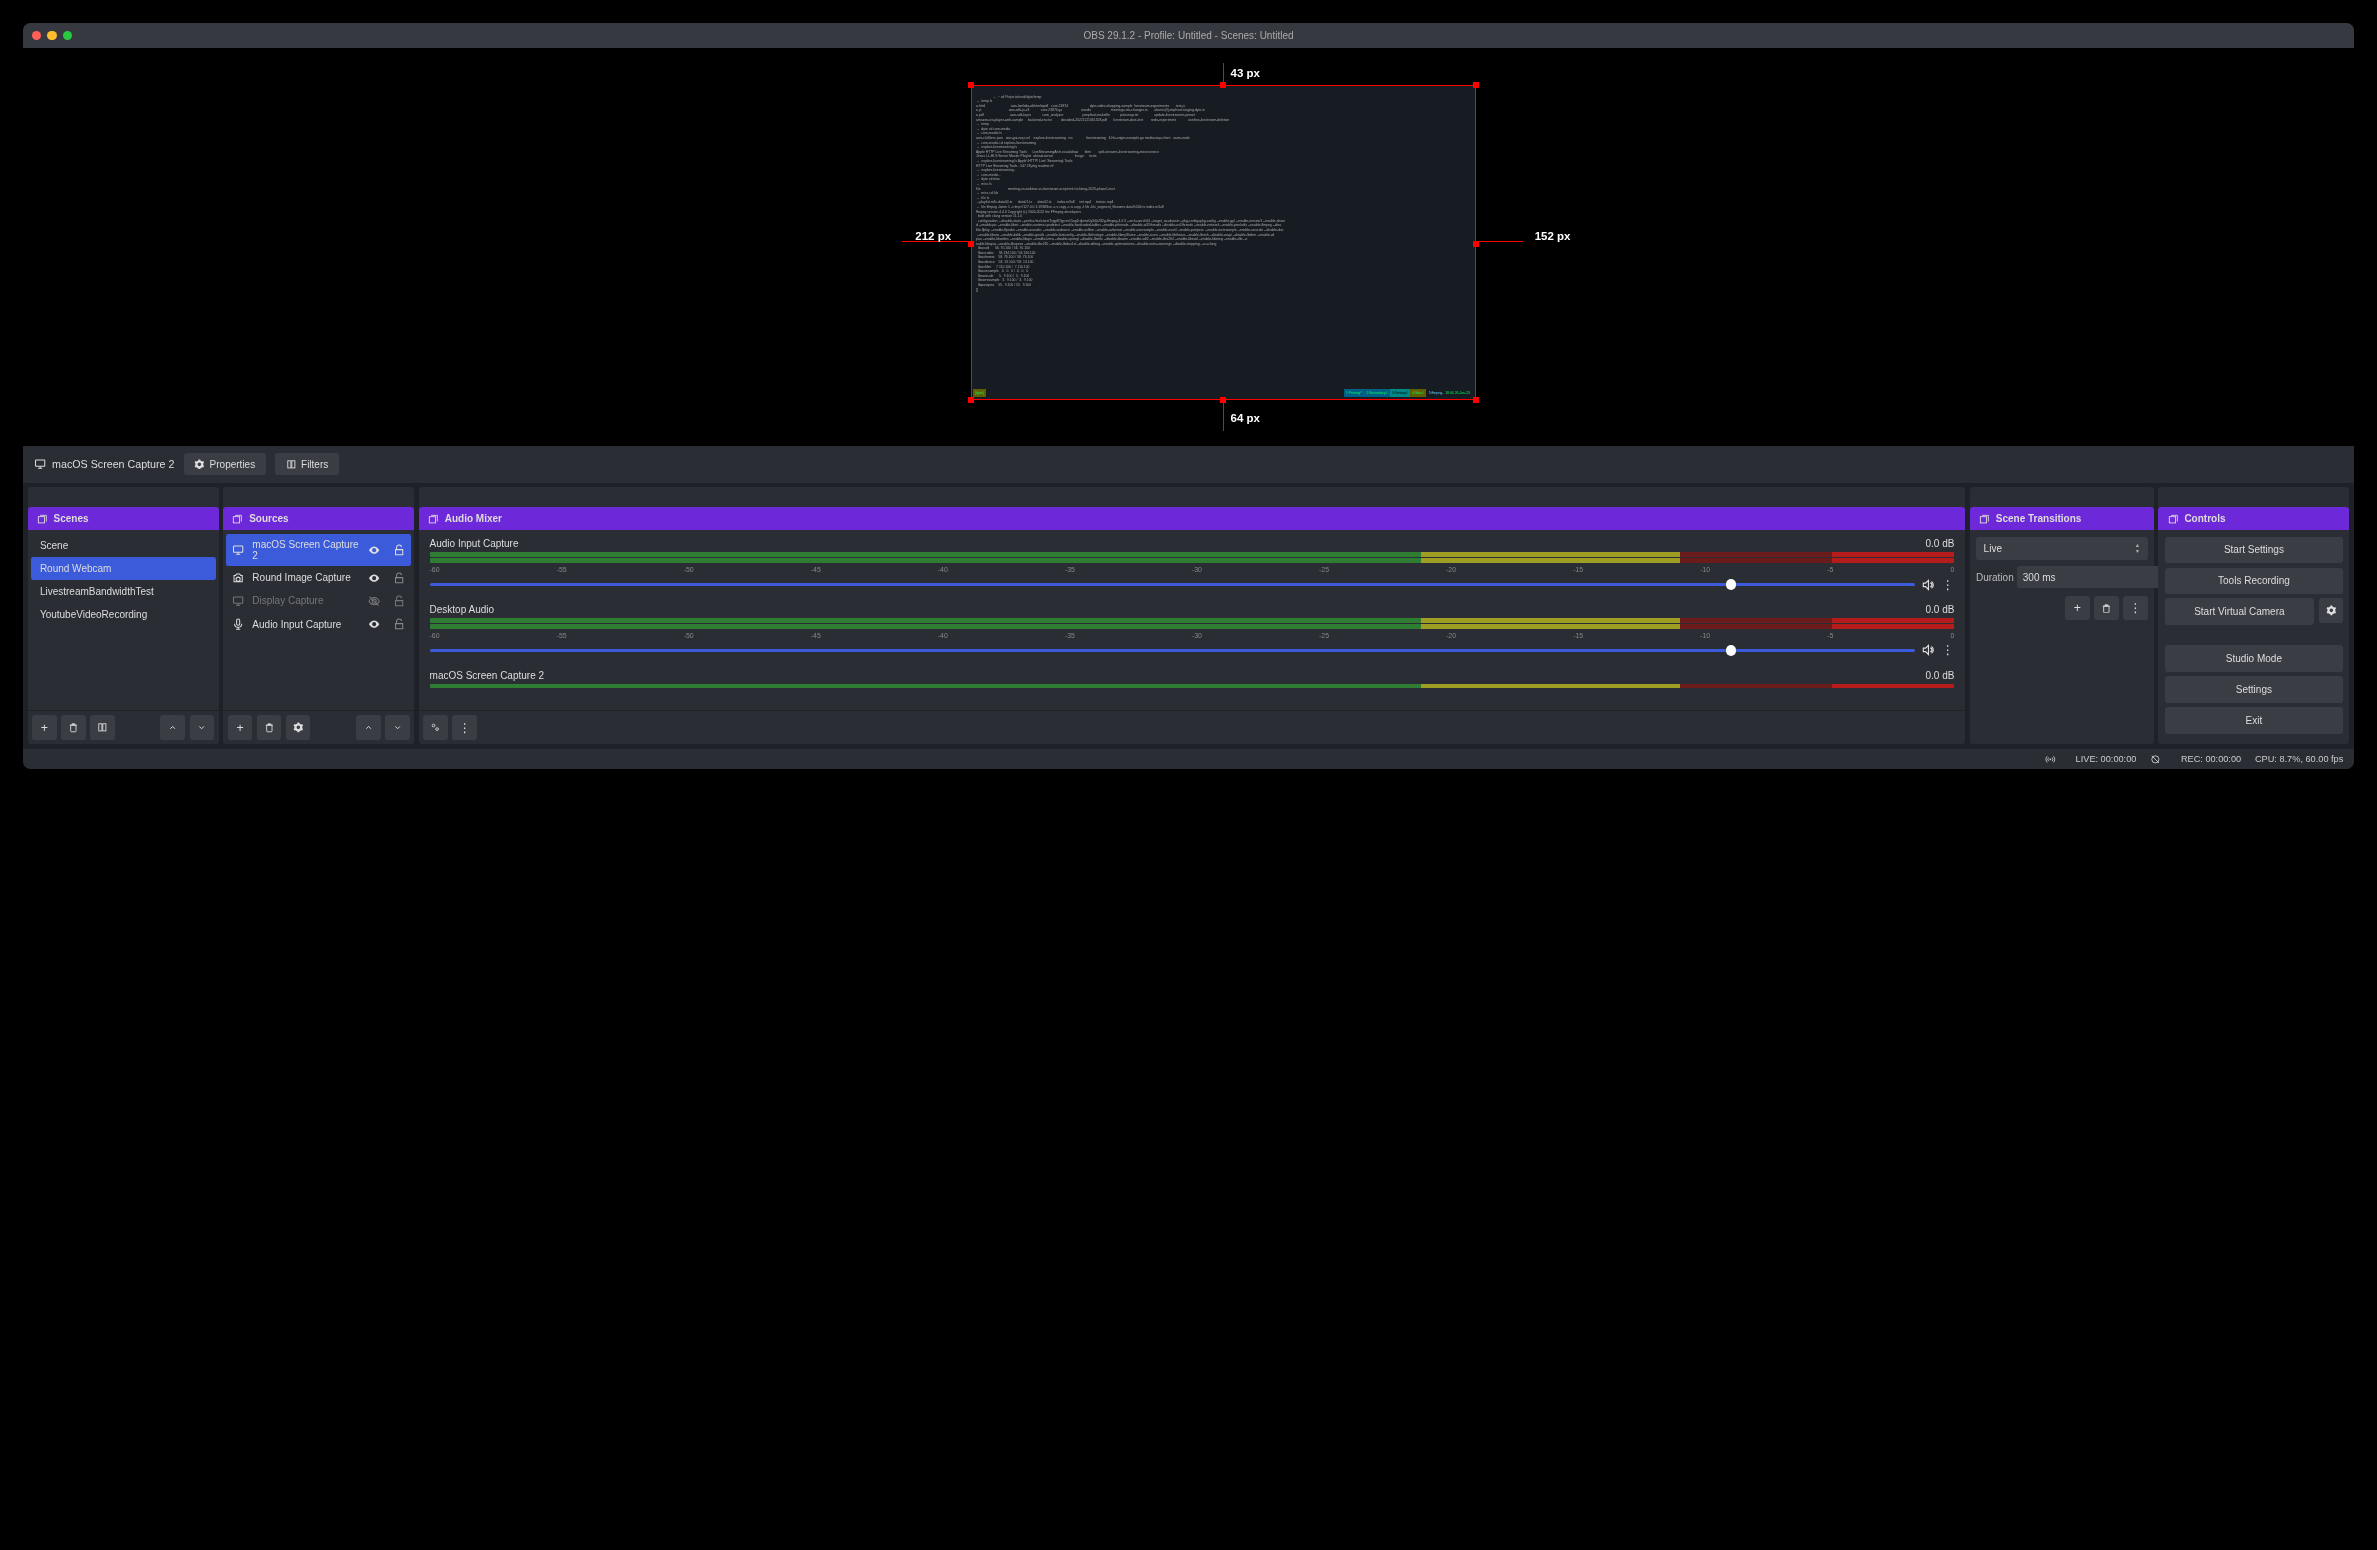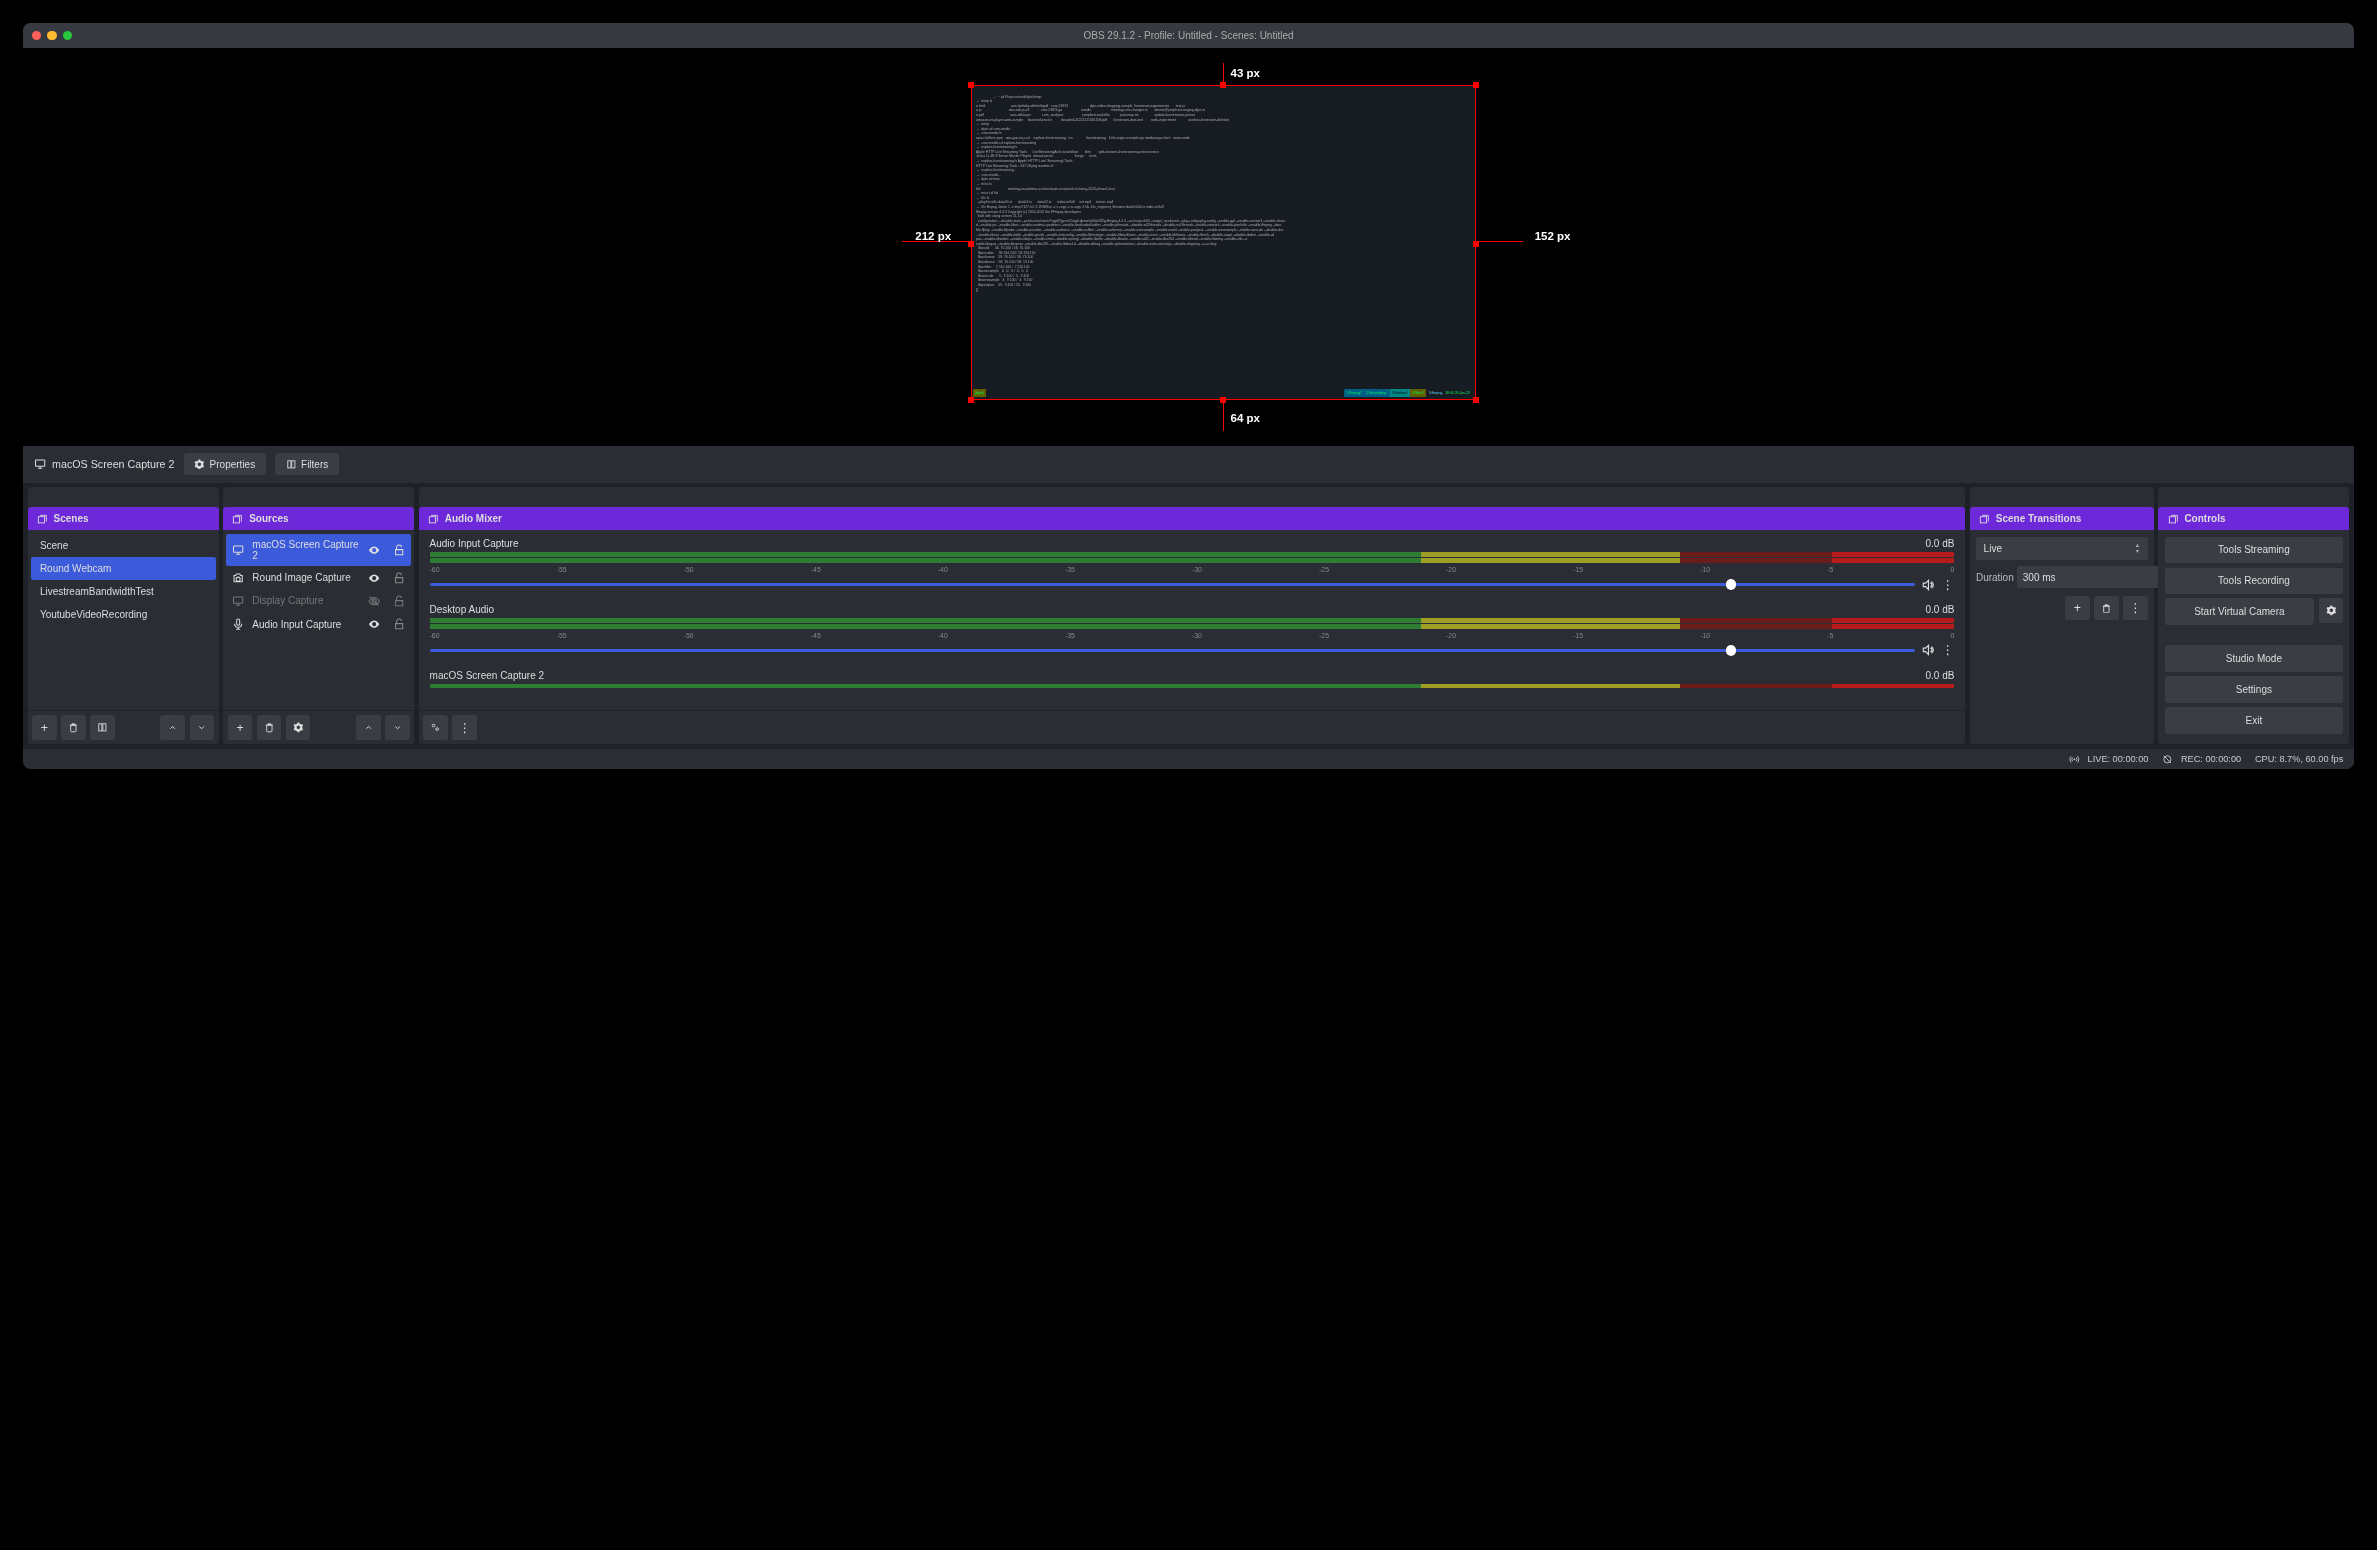--- a/index.html
+++ b/index.html
@@ -69,21 +69,21 @@
 .dots-v { color: #ddd; width: 13.8px; text-align: center; cursor: pointer; }
 .trans-sel { background: #3a3d44; color: #ddd; border: none; padding: 6.1px 7.7px; border-radius: 3.1px; width: 100%; font-size: 10px; margin-bottom: 6.1px; display: flex; justify-content: space-between; align-items: center; }
 .trans-row { display: flex; gap: 3px; align-items: center; margin-bottom: 7.7px; }
 .trans-row label { color: #bbb; font-size: 10px; }
 .trans-row input { flex: 1; background: #3a3d44; color: #ddd; border: none; padding: 5.4px 6.1px; border-radius: 3.1px; font-size: 10px; }
 .trans-btns { display: flex; gap: 4.6px; justify-content: flex-end; }
 .ctrl-btn { background: #3a3d44; color: #ddd; border: none; padding: 7.7px; border-radius: 3.1px; width: 100%; font-size: 10px; margin-bottom: 4.6px; cursor: pointer; text-align: center; }
 .ctrl-row { display: flex; gap: 4.6px; margin-bottom: 4.6px; }
 .ctrl-row .ctrl-btn { margin-bottom: 16px; }
 .statusbar { background: #2a2d34; padding: 4.6px 10.7px; display: flex; justify-content: flex-end; gap: 13.8px; color: #ccc; font-size: 9.2px; align-items: center; }
-.status-item { display: flex; align-items: center; gap: 8px; }
+.status-item { display: flex; align-items: center; gap: 20px; }
 svg { fill: currentColor; }
 .spacer { flex: 1; }
 .stepper { display: flex; flex-direction: column; gap: 0.8px; }
 .stepper span { font-size: 5.4px; color: #aaa; cursor: pointer; line-height: 1; }
 .cfg-text { color: #aaa; }
 </style>
 </head>
 <body>
 
 <div class="window">
@@ -454,21 +454,21 @@
 
     <div class="panel panel-ctrl">
       <div class="panel-hdr">
         <svg width="10.7" height="10.7" viewBox="0 0 24 24">
             <rect x="3" y="6" width="14" height="14" fill="none" stroke="currentColor" stroke-width="2"></rect>
             <path d="M7 3h14v14" fill="none" stroke="currentColor" stroke-width="2"></path>
           </svg>
         <span>Controls</span>
       </div>
       <div class="panel-body" style="padding:6.1px">
-        <button class="ctrl-btn">Tools Streaming</button>
+        <button class="ctrl-btn">Start Settings</button>
         <button class="ctrl-btn">Tools Recording</button>
         <div class="ctrl-row">
           <button class="ctrl-btn" style="flex:1">Start Virtual Camera</button>
           <button class="ibtn">
               <svg width="10.7" height="10.7" viewBox="0 0 24 24">
                 <path d="M12 8a4 4 0 100 8 4 4 0 000-8zm9 4a9 9 0 01-.3 2.3l2 1.6-2 3.4-2.4-.8a9 9 0 01-4 2.3L14 23h-4l-.3-2.2a9 9 0 01-4-2.3l-2.4.8-2-3.4 2-1.6A9 9 0 013 12a9 9 0 01.3-2.3l-2-1.6 2-3.4 2.4.8a9 9 0 014-2.3L10 1h4l.3 2.2a9 9 0 014 2.3l2.4-.8 2 3.4-2 1.6c.2.7.3 1.5.3 2.3z"></path>
               </svg>
             </button>
         </div>
         <button class="ctrl-btn">Studio Mode</button>

